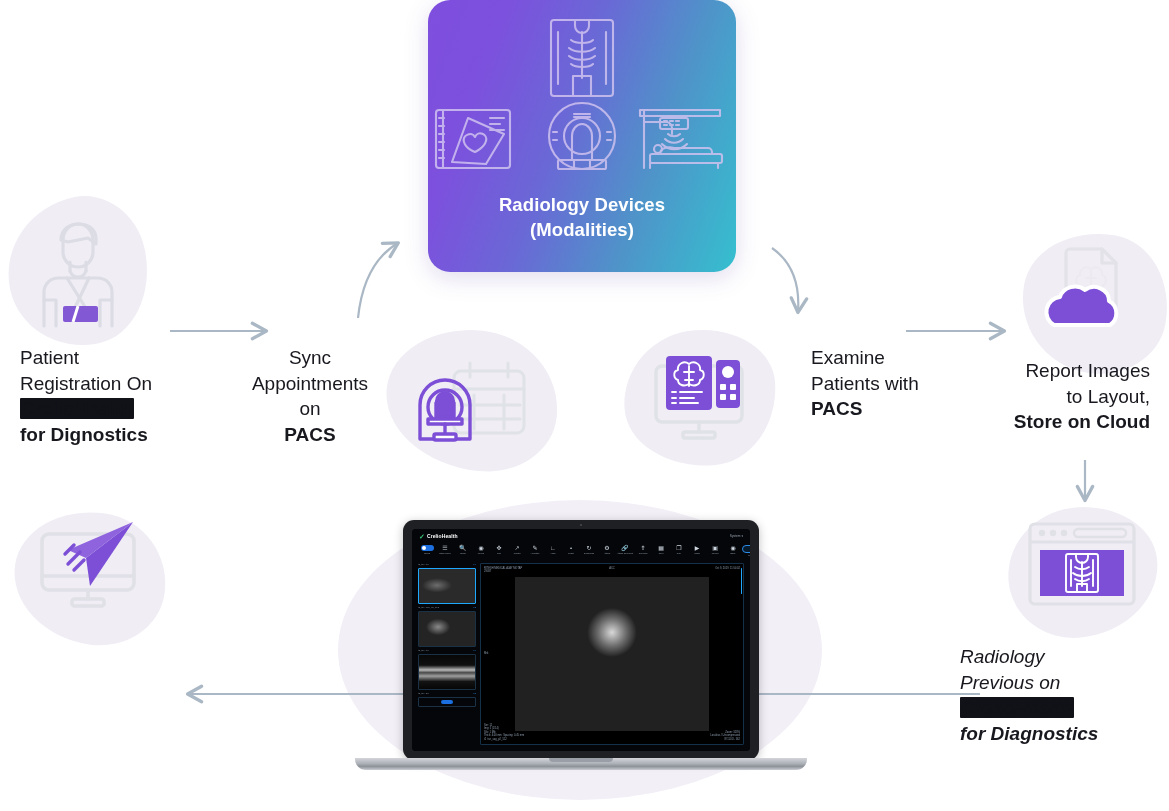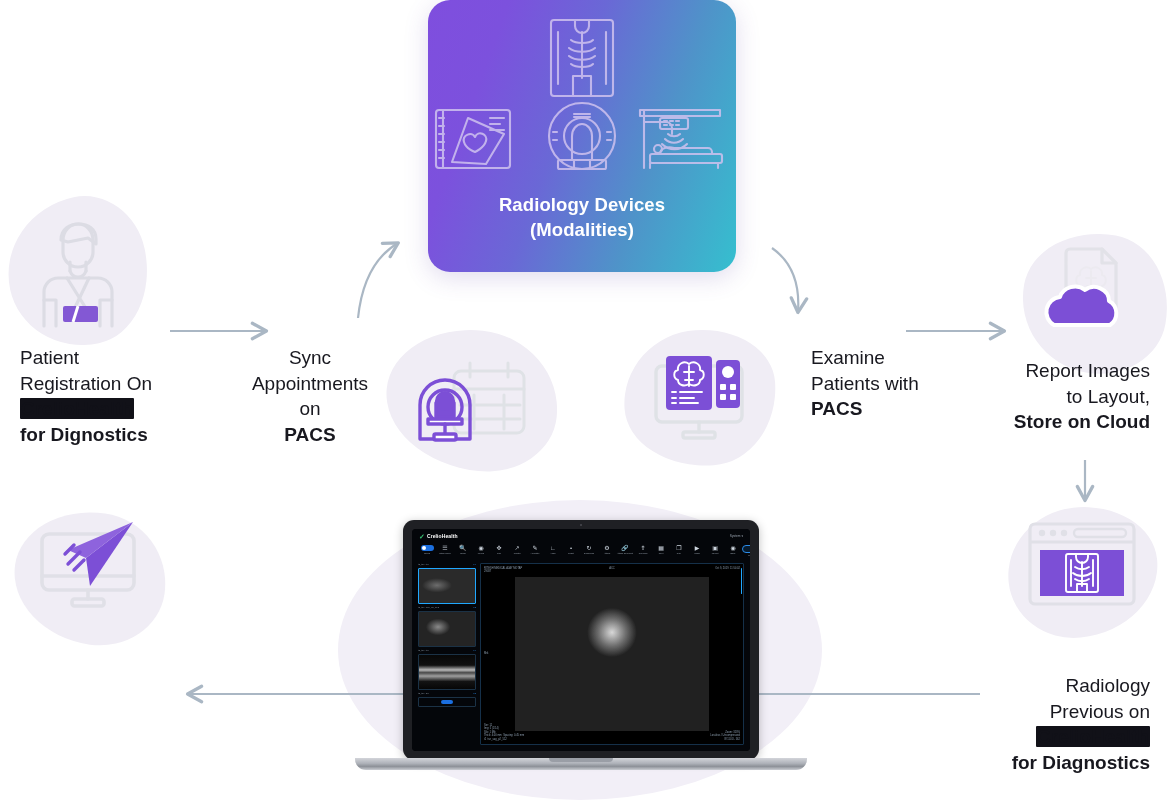--- a/index.html
+++ b/index.html
@@ -53,21 +53,21 @@
   }
 
   
   .label{position:absolute;z-index:6;font-size:19px;line-height:25.5px;color:#18181f;}
   .label b{font-weight:bold;}
   .hl{background:#111118;color:#111118;padding:0 1px;border-radius:1px;font-weight:bold;}
   .t-left{left:20px;top:345px;width:200px;text-align:left;}
   .t-sync{left:250px;top:345px;width:120px;text-align:center;}
   .t-exam{left:798px;top:345px;width:150px;text-align:left;margin-left:13px;}
   .t-attach{left:960px;top:358px;width:190px;text-align:right;}
-  .t-report{left:960px;top:673px;width:190px;text-align:right;}
+  .t-report{left:960px;top:644px;width:190px;font-style:italic;}
   .t-share{left:22px;top:630px;width:200px;text-align:left;}
 
   
   svg.arrows{position:absolute;left:0;top:0;width:1169px;height:811px;z-index:4;overflow:visible;}
 
   
   .laptop{position:absolute;left:355px;top:520px;width:452px;height:278px;z-index:7;}
   .lid{position:absolute;left:48px;top:0;width:356px;height:240px;
     background:#1f2024;border-radius:11px;padding:9px;box-sizing:border-box;
     box-shadow:0 2px 10px rgba(0,0,0,.25);}

